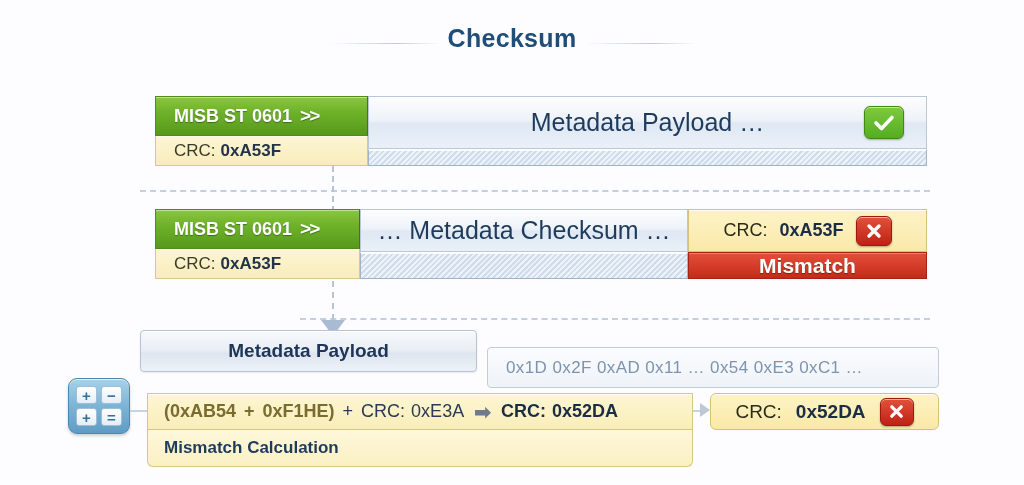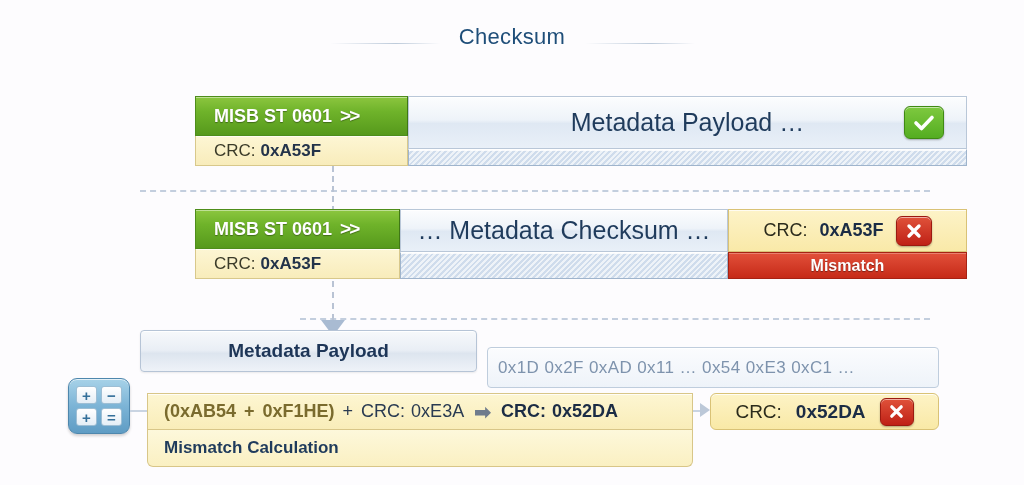--- a/index.html
+++ b/index.html
@@ -9,32 +9,32 @@
     font-family:"Liberation Sans", sans-serif;
     overflow:hidden;
     position:relative;
   }
   .stage{position:absolute;inset:0;}
 
   
   .title{
     position:absolute;left:0;top:24px;width:100%;
     text-align:center;
-    font-size:22px;font-weight:normal;
+    font-size:25px;font-weight:bold;
     color:#1f4e79;letter-spacing:.3px;
   }
   .title-rule{
     position:absolute;top:43px;height:1px;
     background:linear-gradient(90deg,rgba(190,205,220,0) 0%,rgba(178,194,212,.85) 60%,rgba(190,205,220,0) 100%);
   }
   .title-rule.left{left:330px;width:110px;}
   .title-rule.right{left:585px;width:110px;}
 
   
-  .packet{position:absolute;margin-left:40px;}
+  .packet{position:absolute;}
 
   
   .misb{
     box-sizing:border-box;
     background:linear-gradient(180deg,#8cc63f 0%,#6fb32a 38%,#56991c 100%);
     border:1px solid #4e8d1b;
     border-right:1px solid #3f7715;
     color:#ffffff;
     font-size:18px;font-weight:bold;
     display:flex;align-items:center;
@@ -98,21 +98,21 @@
     display:flex;align-items:center;justify-content:center;gap:12px;
     color:#2b2b1c;font-size:18px;
     box-shadow:inset 0 1px 0 rgba(255,255,255,.75);
   }
   .crc-box b{color:#1b2c45;font-weight:bold;}
 
   .mismatch{
     box-sizing:border-box;
     background:linear-gradient(180deg,#e2503a 0%,#c62a18 100%);
     border:1px solid #a72213;
-    color:#fff;font-size:16px;font-weight:bold;
+    color:#fff;font-size:21px;font-weight:bold;
     display:flex;align-items:center;justify-content:center;
     text-shadow:0 1px 1px rgba(0,0,0,.4);
     box-shadow:inset 0 1px 0 rgba(255,255,255,.28);
   }
 
   
   .hdash{
     position:absolute;height:0;
     border-top:2px dashed #c3cede;
   }
@@ -136,21 +136,21 @@
     display:flex;align-items:center;justify-content:center;
     color:#1d3557;font-size:19px;font-weight:bold;
     box-shadow:inset 0 1px 0 rgba(255,255,255,.95),0 1px 2px rgba(0,0,0,.08);
   }
   .hexbox{
     box-sizing:border-box;
     background:linear-gradient(180deg,#fbfcfe 0%,#eef3f9 100%);
     border:1px solid #bfcddd;
     border-radius:4px;
     display:flex;align-items:center;
-    padding-left:10px;
+    padding-left:18px;
     color:#7e93ad;font-size:17px;letter-spacing:.4px;
     box-shadow:inset 0 1px 0 rgba(255,255,255,.9);
   }
 
   .calcbox{
     box-sizing:border-box;
     background:linear-gradient(180deg,#fdf6d2 0%,#f9edb9 100%);
     border:1px solid #d8c688;
     display:flex;align-items:center;
     padding-left:16px;

